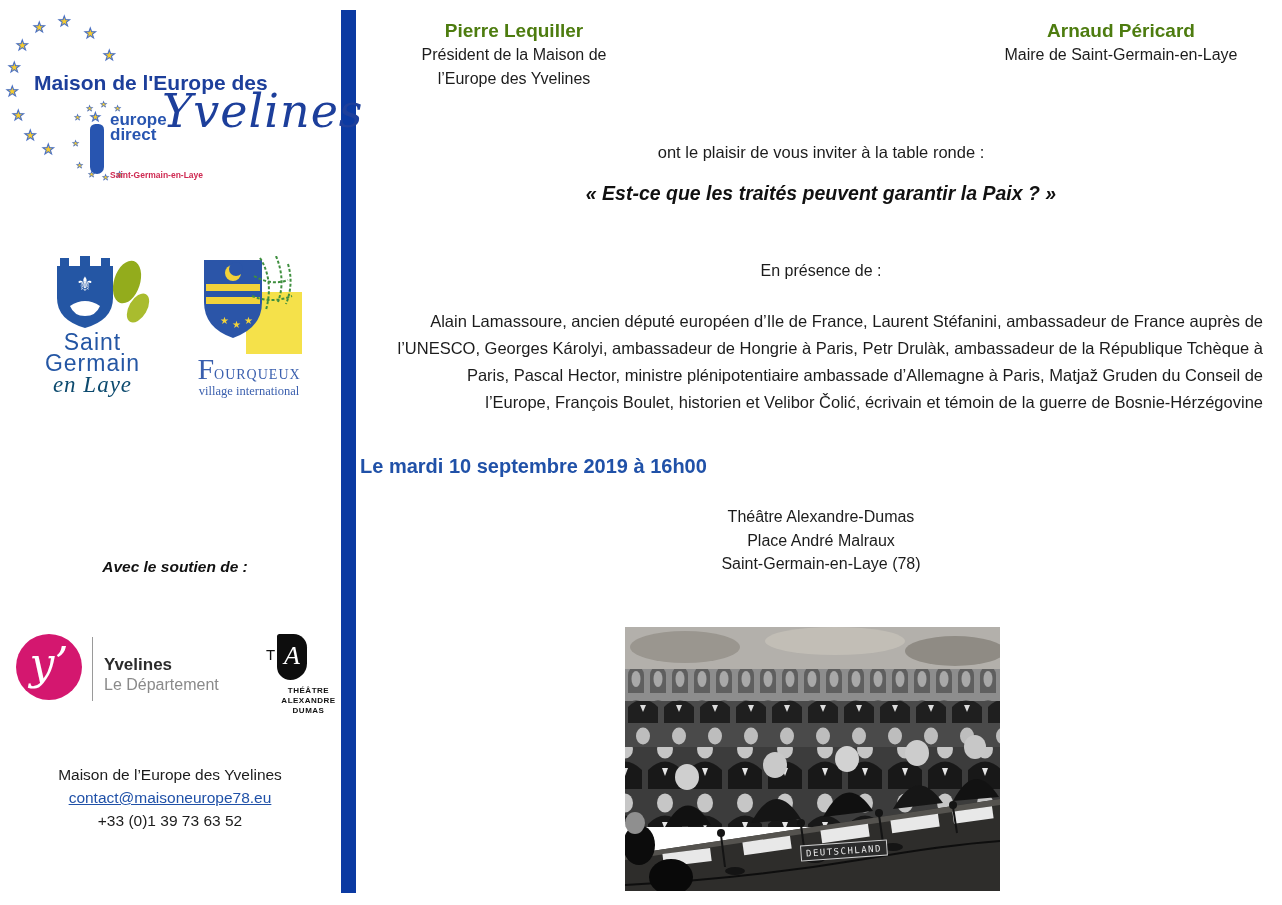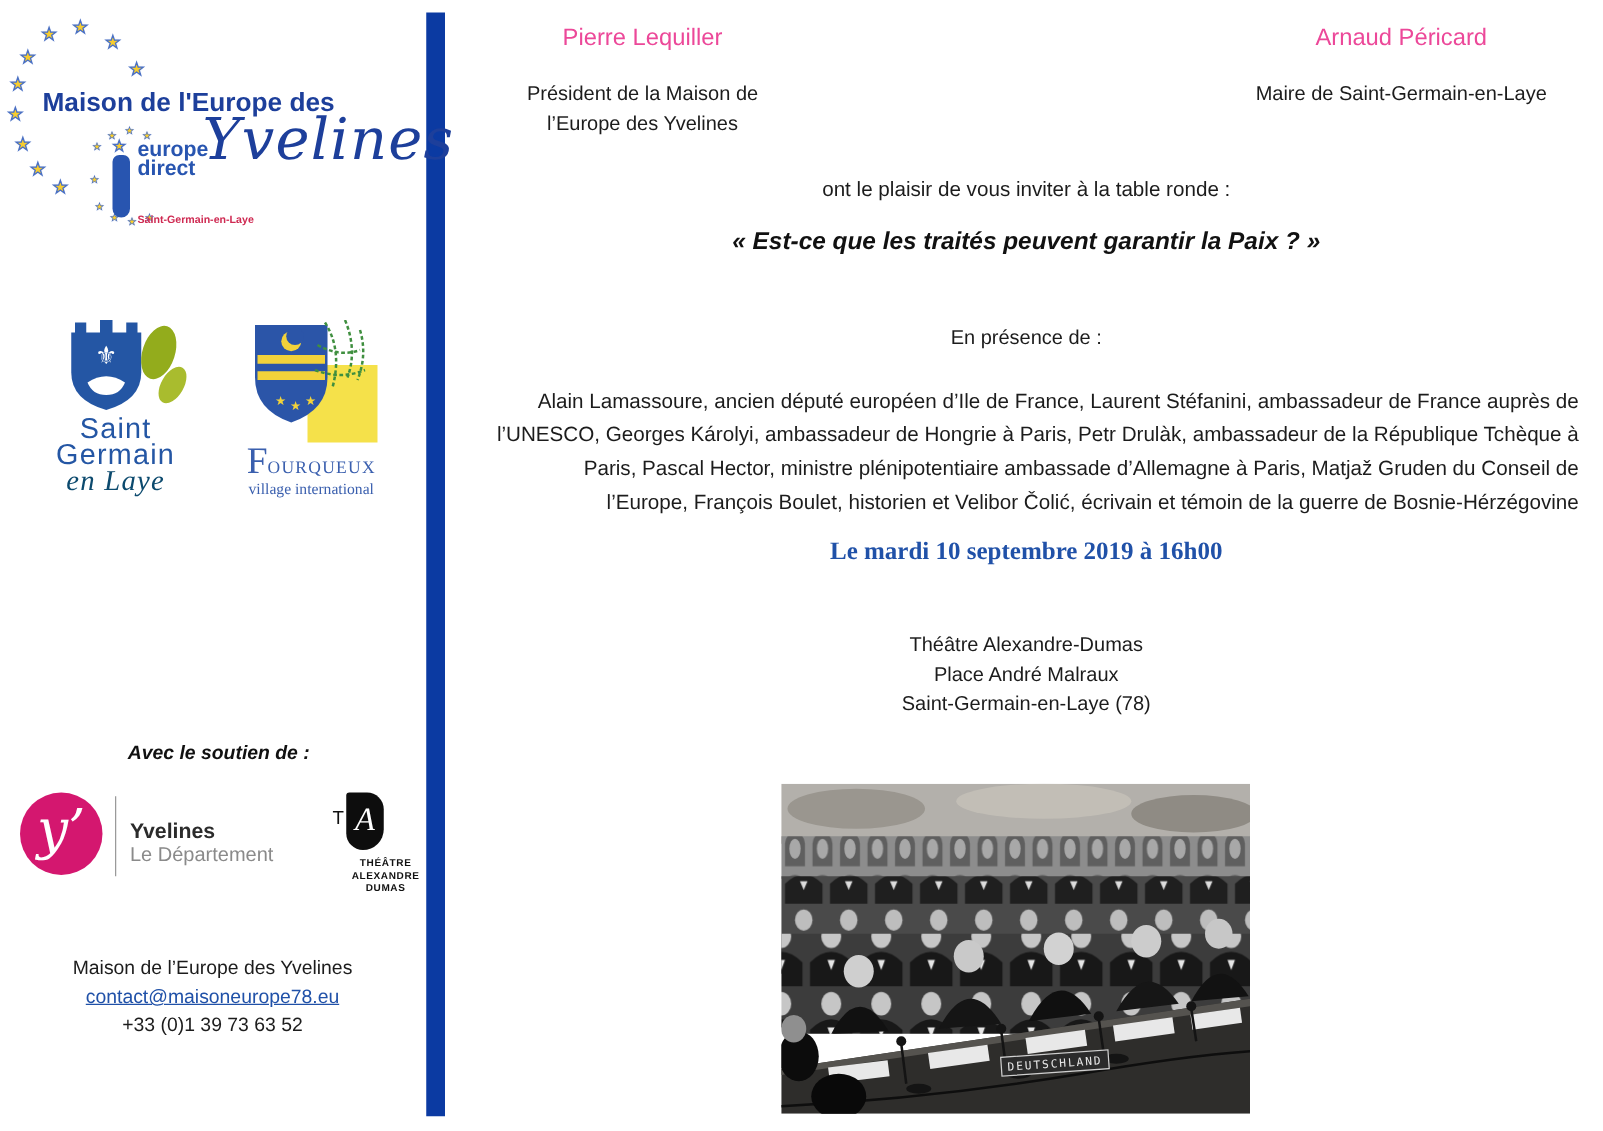--- a/index.html
+++ b/index.html
@@ -26,21 +26,21 @@
            color:#2456a4;font-size:23px;letter-spacing:1px;}
   #sg-text .green{color:#0c4a6e;font-style:italic;font-family:Liberation Serif, serif;}
   #fq-logo{left:190px;top:256px;width:118px;height:150px;}
   #fq-text{position:absolute;left:0;top:96px;width:118px;text-align:center;color:#3a5fae;
            font-family:"Liberation Serif",serif;}
   #fq-text .big{font-size:30px;}
   #fq-text .caps{font-size:14px;letter-spacing:1px;}
   #fq-sub{font-size:12.5px;margin-top:-2px;}
   
   #support{left:20px;top:558px;width:310px;text-align:center;font-size:15.5px;
-           font-weight:bold;font-style:italic;color:#111;margin-top:36px;}
+           font-weight:bold;font-style:italic;color:#111;}
   #yv-circle{left:16px;top:634px;width:66px;height:66px;border-radius:50%;background:#d4176f;
              color:#fff;text-align:center;font-family:"DejaVu Serif",serif;font-style:italic;
              font-size:44px;line-height:60px;}
   #yv-div{left:92px;top:637px;width:1px;height:64px;background:#9a9a9a;}
   #yv-name{left:104px;top:655px;font-size:17px;font-weight:bold;color:#2b2b2b;}
   #yv-sub{left:104px;top:676px;font-size:16px;color:#8a8a8a;}
   #tad{left:255px;top:632px;width:75px;text-align:center;}
   #tad-t{position:absolute;left:11px;top:14px;font-size:15px;color:#111;}
   #tad-a{position:absolute;left:22px;top:2px;width:30px;height:46px;background:#0d0d0d;
          border-radius:3px 16px 20px 16px;color:#fff;font-family:"Liberation Serif",serif;
@@ -48,29 +48,29 @@
   #tad-lines{position:absolute;left:16px;top:54px;width:75px;font-size:8px;font-weight:bold;
              color:#111;line-height:10px;letter-spacing:.5px;}
   
   #rsvp{left:10px;top:763px;width:320px;text-align:center;}
   #rsvp-title{font-size:17.5px;font-weight:bold;color:#2051a8;margin-bottom:6px;}
   .rsvp-line{font-size:15.5px;line-height:23px;color:#1c1c1c;}
   #rsvp-email{color:#2051a8;text-decoration:underline;display:inline-block;}
   
   #hdr-left{left:380px;top:20px;width:268px;text-align:center;}
   #hdr-right{left:958px;top:20px;width:326px;text-align:center;}
-  .hdr-name{font-size:19px;font-weight:normal;color:#ec4899;margin-bottom:22px;}
+  .hdr-name{font-size:19px;font-weight:bold;color:#4d7c0f;margin-bottom:1px;}
   .hdr-role{font-size:16px;line-height:24px;color:#1c1c1c;}
   #invite{left:360px;top:143px;width:922px;text-align:center;font-size:16.5px;}
   #title{left:360px;top:182px;width:922px;text-align:center;font-size:19.5px;
          font-weight:bold;font-style:italic;color:#111;}
   #presence{left:360px;top:262px;width:922px;text-align:center;font-size:16px;}
   #guests{left:393px;top:308px;width:870px;font-size:16.5px;line-height:27px;text-align:right;}
-  #date{left:360px;top:430px;width:922px;text-align:center;font-size:20px;
-        font-weight:bold;color:#2051a8;font-family:Liberation Serif, serif;}
+  #date{left:360px;top:455px;width:922px;font-size:20px;
+        font-weight:bold;color:#2051a8;}
   #venue{left:360px;top:505px;width:922px;text-align:center;font-size:16px;line-height:23.5px;}
   #photo{left:625px;top:627px;width:375px;height:264px;}
 </style>
 </head>
 <body>
 
 <div id="page">
 
   <div id="bar" class="abs"></div>
 

